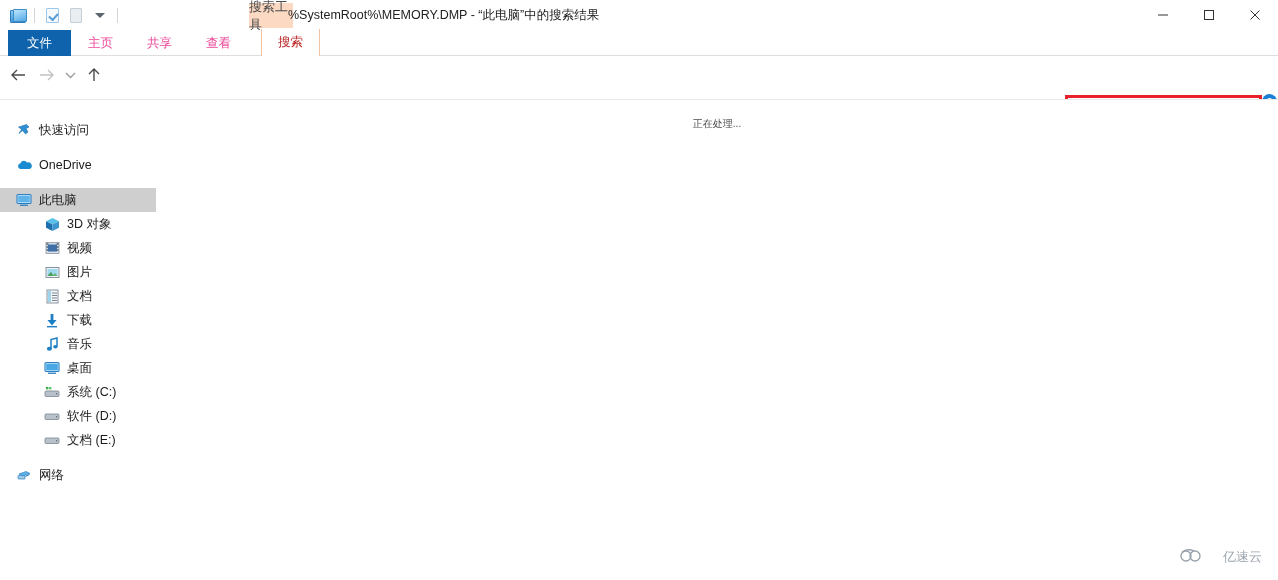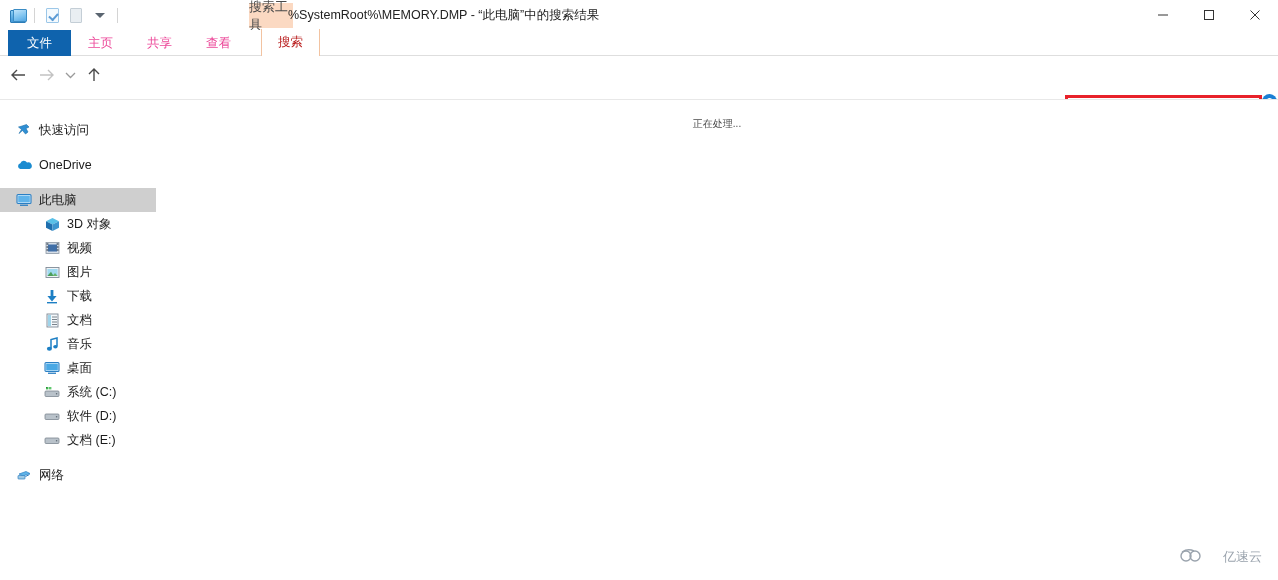--- a/index.html
+++ b/index.html
@@ -351,40 +351,40 @@
             <rect x="2.4" y="3" width="10.2" height="7" fill="#9fd9f0"></rect>
             <path d="M2.4 10 L6 5.8 L8.6 10 Z" fill="#4c9e5a"></path>
             <path d="M7.5 10 L10 7 L12.6 10 Z" fill="#67b36e"></path>
           </svg>
       </span>
       <span>图片</span>
     </div>
 
     <div class="side-item indent">
       <span class="side-ico">
-        <svg width="14" height="15" viewBox="0 0 14 15">
-            <path d="M5.6 1 L8.4 1 L8.4 7 L11.6 7 L7 12.5 L2.4 7 L5.6 7 Z" fill="#1d7fc4"></path>
-            <rect x="2" y="13" width="10" height="1.4" fill="#1d7fc4"></rect>
-          </svg>
-      </span>
-      <span>下载</span>
-    </div>
-
-    <div class="side-item indent">
-      <span class="side-ico">
         <svg width="13" height="15" viewBox="0 0 13 15">
             <rect x="1" y="1" width="11" height="13" fill="#f4f8fb" stroke="#7d8894" stroke-width=".9"></rect>
             <rect x="2" y="2" width="3" height="11" fill="#9fd4ea"></rect>
             <line x1="6" y1="4" x2="11" y2="4" stroke="#5a6570" stroke-width=".8"></line>
             <line x1="6" y1="6.5" x2="11" y2="6.5" stroke="#5a6570" stroke-width=".8"></line>
             <line x1="6" y1="9" x2="11" y2="9" stroke="#5a6570" stroke-width=".8"></line>
             <line x1="6" y1="11.5" x2="11" y2="11.5" stroke="#5a6570" stroke-width=".8"></line>
           </svg>
       </span>
       <span>文档</span>
+    </div>
+
+    <div class="side-item indent">
+      <span class="side-ico">
+        <svg width="14" height="15" viewBox="0 0 14 15">
+            <path d="M5.6 1 L8.4 1 L8.4 7 L11.6 7 L7 12.5 L2.4 7 L5.6 7 Z" fill="#1d7fc4"></path>
+            <rect x="2" y="13" width="10" height="1.4" fill="#1d7fc4"></rect>
+          </svg>
+      </span>
+      <span>下载</span>
     </div>
 
     <div class="side-item indent">
       <span class="side-ico">
         <svg width="13" height="15" viewBox="0 0 13 15">
             <path d="M5 11.5 L5 2.5 L11 1 L11 9.5" fill="none" stroke="#1d7fc4" stroke-width="1.5"></path>
             <ellipse cx="3.4" cy="11.8" rx="2.5" ry="2" fill="#1d7fc4"></ellipse>
             <ellipse cx="9.4" cy="9.8" rx="2.2" ry="1.8" fill="#1d7fc4"></ellipse>
           </svg>
       </span>

